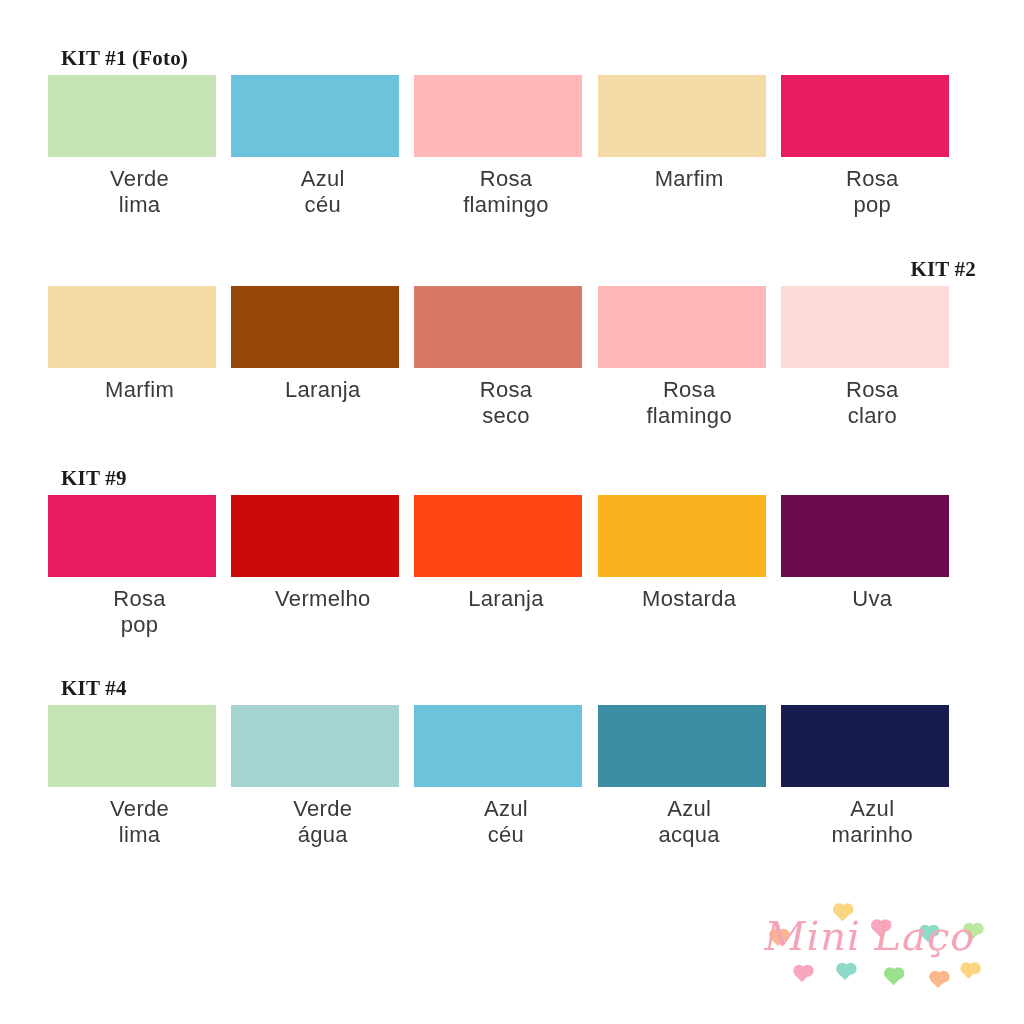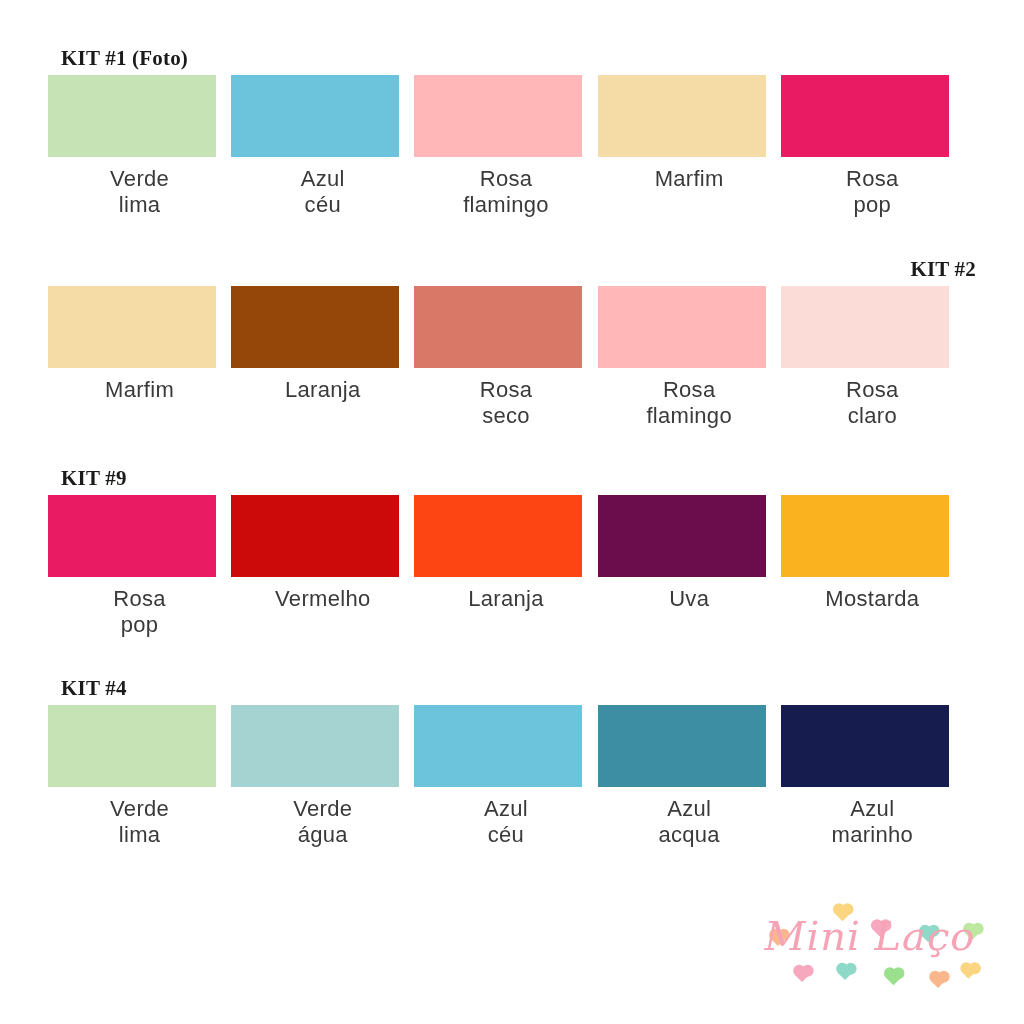--- a/index.html
+++ b/index.html
@@ -183,26 +183,26 @@
       </div>
       <div class="cell">
         <div class="swatch" style="background: rgb(204, 10, 10);"></div>
         <div class="label" style="color: rgb(58, 58, 58);">Vermelho</div>
       </div>
       <div class="cell">
         <div class="swatch" style="background: rgb(252, 69, 18);"></div>
         <div class="label" style="color: rgb(58, 58, 58);">Laranja</div>
       </div>
       <div class="cell">
+        <div class="swatch" style="background: rgb(250, 179, 30);"></div>
+        <div class="label" style="color: rgb(58, 58, 58);">Mostarda</div>
+      </div>
+      <div class="cell">
         <div class="swatch" style="background: rgb(107, 13, 77);"></div>
         <div class="label" style="color: rgb(58, 58, 58);">Uva</div>
-      </div>
-      <div class="cell">
-        <div class="swatch" style="background: rgb(250, 179, 30);"></div>
-        <div class="label" style="color: rgb(58, 58, 58);">Mostarda</div>
       </div>
     </div>
   </div>
 
   <div class="kit" id="kit-3">
     <div class="kit-title" style="color: rgb(27, 27, 27);">KIT #4</div>
     <div class="row">
       <div class="cell">
         <div class="swatch" style="background: rgb(198, 227, 181);"></div>
         <div class="label" style="color: rgb(58, 58, 58);">Verde

